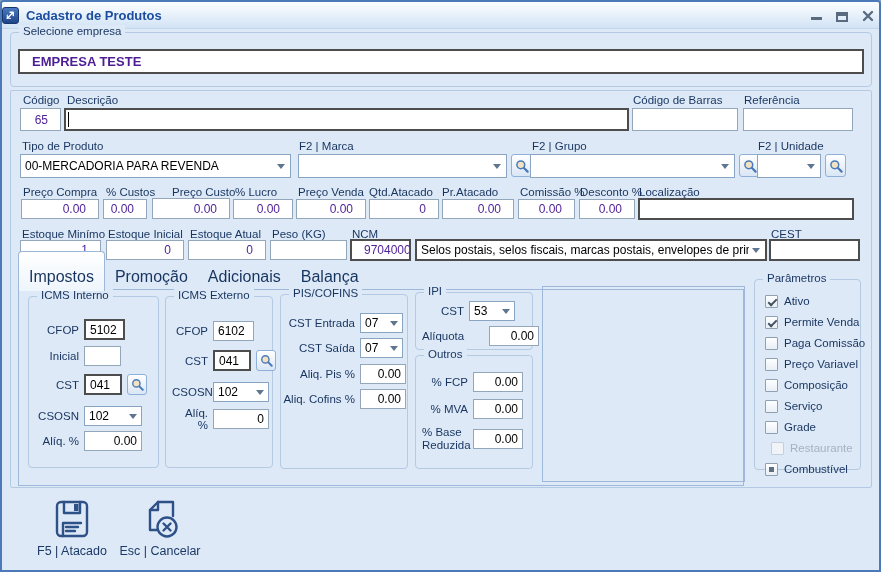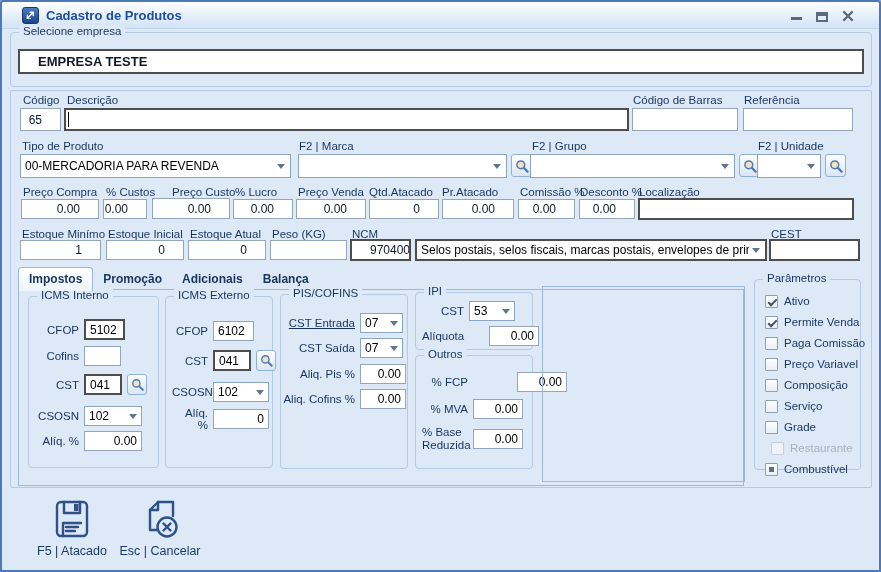--- a/index.html
+++ b/index.html
@@ -7,37 +7,37 @@
   .window {
     position: relative; width: 881px; height: 572px;
     background: #dde9f7; border: 2px solid #4c79b8; border-radius: 4px 4px 0 0;
     overflow: hidden; font-family: "Liberation Sans", sans-serif;
   }
   
   .titlebar {
     position: absolute; left:0; top:0; right:0; height:27px;
     background: linear-gradient(#fcfeff, #d2e3f5);
     border-bottom: 1px solid #c3d7ec;
-    display:flex; align-items:center; padding:0 20px;
+    display:flex; align-items:center; padding:0 0;
   }
   .app-icon {
     width:17px; height:17px; border-radius:3px; margin-right:7px;
     background: linear-gradient(#4a7ac2,#1e4488); border:1px solid #17366c;
     display:flex; align-items:center; justify-content:center;
   }
   .win-title { font-size:13px; font-weight:bold; color:#1c4da0; }
   .win-controls { margin-left:auto; display:flex; align-items:center; gap:12px; padding-right:4px; }
   .wc { width:14px; height:14px; display:flex; align-items:flex-end; justify-content:center; cursor:default; }
   .wc-min i { display:block; width:11px; height:3px; background:#5a6b80; margin-bottom:2px; }
   .wc-max i { display:block; width:12px; height:10px; border:2px solid #5a6b80; border-top-width:4px; }
   
   .lbl { position:absolute; font-size:11.5px; color:#17345f; white-space:nowrap; }
   .input {
     position:absolute; background:#fff; border:1px solid #94a6ba;
-    font-size:12px; color:#0f172a; padding:0 18px; display:flex; align-items:center;
+    font-size:12px; color:#4c1d95; padding:0 12px; display:flex; align-items:center;
     overflow:hidden; white-space:nowrap;
   }
   .input.num { justify-content:flex-end; }
   .input.strong { border:2px solid #4d4d4d; }
   .sel {
     position:absolute; background:#fff; border:1px solid #8aa5c2;
     font-size:12px; color:#000; padding:0 16px 0 4px; display:flex; align-items:center;
     overflow:hidden; white-space:nowrap;
   }
   .sel.strong { border:2px solid #4d4d4d; }
@@ -64,21 +64,21 @@
   .g-input.strong { border:2px solid #4d4d4d; height:21px; }
   .g-sel { position:relative; background:#fff; border:1px solid #8aa5c2; font-size:12px; height:20px;
     display:flex; align-items:center; padding:0 16px 0 4px; margin-left:5px; flex:none; }
   .g-sel .arr { position:absolute; right:4px; top:50%; margin-top:-2px;
     width:0; height:0; border-left:4px solid transparent; border-right:4px solid transparent;
     border-top:5px solid #5f7690; }
   .g-lupe { width:20px; height:21px; border:1px solid #8fb0d8; border-radius:3px; margin-left:5px;
     background:linear-gradient(#ffffff,#d9e6f5); display:flex; align-items:center; justify-content:center; cursor:pointer; }
   
   .tabstrip { position:absolute; left:16px; top:265px; display:flex; align-items:flex-end; height:23px; z-index:2; }
-  .tab { font-size:12px; color:#17345f; padding:4px 10px 4px 10px; cursor:pointer;font-weight:bold; }
+  .tab { font-size:16px; color:#17345f; padding:16px 10px 4px 10px; cursor:pointer; }
   .tab.active {
     background: linear-gradient(#ffffff, #eef5fc);
     border:1px solid #9db8d8; border-bottom:none; border-radius:4px 4px 0 0;
     margin-bottom:-1px; padding-bottom:5px;
   }
   .tabpanel { position:absolute; left:16px; top:287px; width:726px; height:197px;
     border:1px solid #9db8d8; }
   .imgpanel { position:absolute; left:540px; top:284px; width:203px; height:196px;
     border:1px solid #9db8d8; z-index:1; }
   
@@ -227,21 +227,21 @@
   </div>
   <div class="tabpanel"></div>
 
   <div class="group" style="left:26px; top:294px; width:131px; height:172px;">
     <span class="legend">ICMS Interno</span>
     <div class="g-row" style="left:8px; top:22px;">
       <span class="g-lbl" style="width:42px;">CFOP</span>
       <div class="g-input strong" style="width:41px;">5102</div>
     </div>
     <div class="g-row" style="left:8px; top:49px;">
-      <span class="g-lbl" style="width:42px;">Cofins</span>
+      <span class="g-lbl" style="width:42px;">Inicial</span>
       <div class="g-input" style="width:37px;"></div>
     </div>
     <div class="g-row" style="left:8px; top:77px;">
       <span class="g-lbl" style="width:42px;">CST</span>
       <div class="g-input strong" style="width:38px;">041</div>
       <span class="g-lupe">
         <svg width="13" height="13" viewBox="0 0 14 14">
           <circle cx="5.8" cy="5.8" r="3.9" fill="#f2e2c4" stroke="#4a7ab8" stroke-width="1.5"></circle>
           <line x1="9" y1="9" x2="12.6" y2="12.6" stroke="#4a7ab8" stroke-width="2.2" stroke-linecap="round"></line>
         </svg>
@@ -285,21 +285,21 @@
     </div>
     <div class="g-row" style="left:6px; top:110px;">
       <span class="g-lbl" style="width:36px;">Alíq. %</span>
       <div class="g-input num" style="width:56px;">0</div>
     </div>
   </div>
 
   <div class="group" style="left:278px; top:292px; width:128px; height:175px;">
     <span class="legend">PIS/COFINS</span>
     <div class="g-row" style="left:2px; top:18px;">
-      <span class="g-lbl" style="width:72px;text-decoration:underline;">CST Entrada</span>
+      <span class="g-lbl" style="width:72px;">CST Entrada</span>
       <div class="g-sel" style="width:43px;">
         <span>07</span>
           <span class="arr"></span>
       </div>
     </div>
     <div class="g-row" style="left:2px; top:43px;">
       <span class="g-lbl" style="width:72px;">CST Saída</span>
       <div class="g-sel" style="width:43px;">
         <span>07</span>
           <span class="arr"></span>
@@ -325,21 +325,21 @@
       </div>
     </div>
     <div class="g-row" style="left:6px; top:33px;gap:20px;">
       <span class="g-lbl" style="width:42px;">Alíquota</span>
       <div class="g-input num" style="width:50px;">0.00</div>
     </div>
   </div>
 
   <div class="group" style="left:413px; top:353px; width:118px; height:114px;">
     <span class="legend">Outros</span>
-    <div class="g-row" style="left:6px; top:16px;gap:44px;">
+    <div class="g-row" style="left:6px; top:16px;">
       <span class="g-lbl" style="width:46px;">% FCP</span>
       <div class="g-input num" style="width:50px;">0.00</div>
     </div>
     <div class="g-row" style="left:6px; top:43px;">
       <span class="g-lbl" style="width:46px;">% MVA</span>
       <div class="g-input num" style="width:50px;">0.00</div>
     </div>
     <div class="g-row" style="left:6px; top:70px;">
       <span class="g-lbl" style="width:46px; white-space:normal; text-align:left; line-height:1.15;">% Base Reduzida</span>
       <div class="g-input num" style="width:50px;">0.00</div>

